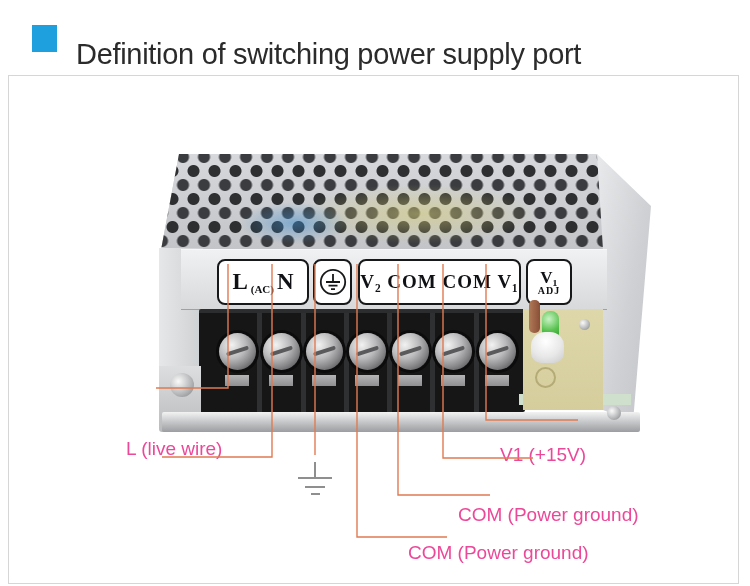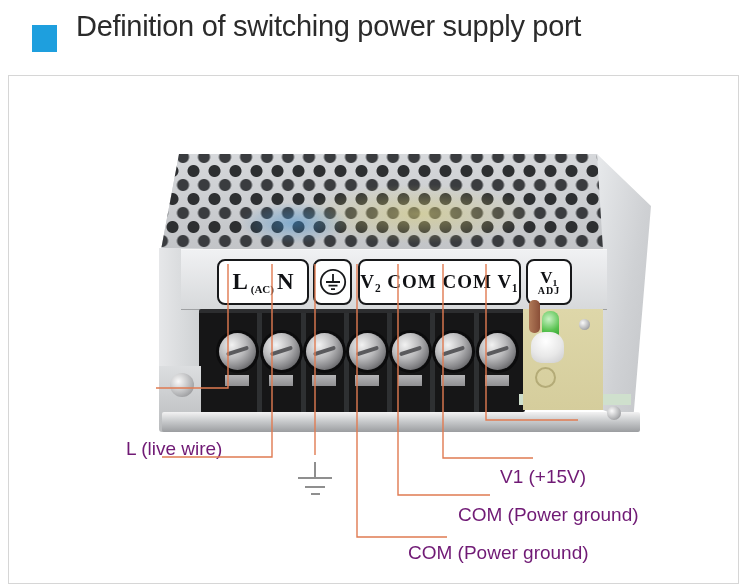--- a/index.html
+++ b/index.html
@@ -2,21 +2,21 @@
 <html><head>
 <meta charset="utf-8">
 <style>
   * { margin:0; padding:0; box-sizing:border-box; }
   html,body { width:750px; height:586px; background:#ffffff; overflow:hidden;
               font-family:"Liberation Sans","DejaVu Sans",sans-serif; }
   .abs { position:absolute; }
 
   
   #title-bullet { left:32px; top:25px; width:25px; height:27px; background:#1E9FDE; }
-  #page-title   { left:76px; top:10px; font-size:29px; letter-spacing:-0.3px;
+  #page-title   { left:76px; top:38px; font-size:29px; letter-spacing:-0.3px;
                   color:#2b2b2b; white-space:nowrap; }
 
   
   #frame { left:8px; top:75px; width:731px; height:509px;
            border:1px solid #d6d6d6; background:#ffffff; }
 
   
   #psu { left:150px; top:78px; width:492px; height:280px; }
 
   #perf-top { left:0; top:0; width:460px; height:96px;
@@ -89,27 +89,27 @@
   .fscrew { position:absolute; border-radius:50%;
     background:radial-gradient(circle at 35% 35%,#fafafa,#b9babc 55%,#808184); }
   #fscrew1 { left:11px; top:7px; width:24px; height:24px; }
   #fscrew2 { left:8px;  top:46px; width:19px; height:19px; }
   #side-screw { left:420px; top:165px; width:11px; height:11px; }
   #base { left:3px; top:258px; width:478px; height:20px; border-radius:2px;
     background:linear-gradient(180deg,#f3f3f3,#c9cbcd 45%,#9b9da0); }
   #foot { left:448px; top:252px; width:14px; height:14px; }
 
   
-  .callout { position:absolute; font-size:19px; color:#701a75; white-space:nowrap; }
+  .callout { position:absolute; font-size:19px; color:#ec4899; white-space:nowrap; }
   #lbl-l    { left:117px; top:362px; }
   #lbl-n    { left:141px; top:430px; }
   #lbl-v2   { left:362px; top:508px; }
   #lbl-com1 { left:399px; top:466px; }
   #lbl-com2 { left:449px; top:428px; }
-  #lbl-v1   { left:491px; top:390px;text-align:center; }
+  #lbl-v1   { left:491px; top:368px;text-align:center; }
 
   #lines-svg { left:0; top:0; width:750px; height:586px; pointer-events:none; }
 </style>
 </head>
 <body>
 
 <div class="abs" id="title-bullet"></div>
 <div class="abs" id="page-title">Definition of switching power supply port</div>
 
 <div class="abs" id="frame">

